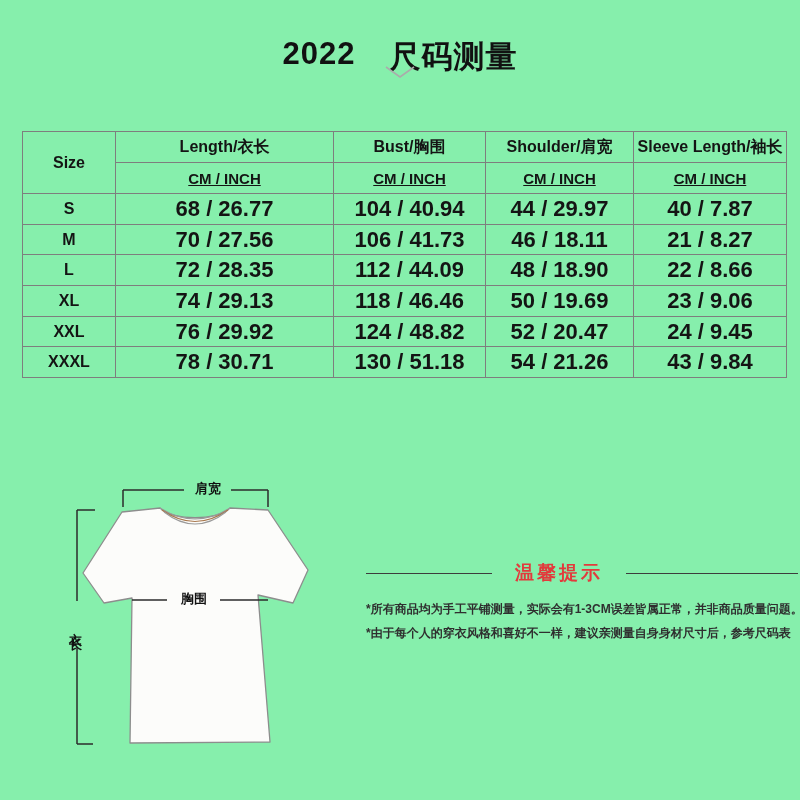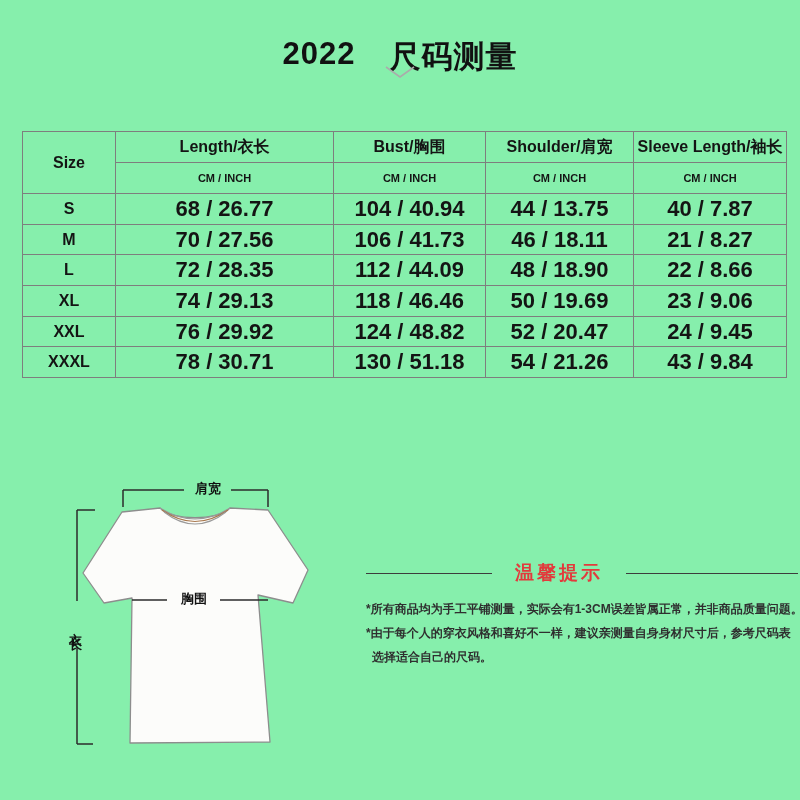--- a/index.html
+++ b/index.html
@@ -11,21 +11,21 @@
   .title-row span{font-size:31px;font-weight:bold;color:#111;letter-spacing:1px;}
   .chevron{position:absolute;left:384px;top:64px;}
 
   
   .size-table{position:absolute;left:22px;top:131px;width:764px;border-collapse:collapse;table-layout:fixed;}
   .size-table th,.size-table td{
     border:1px solid #7e7e7e;text-align:center;vertical-align:middle;
     color:#141414;font-weight:bold;padding:0;
   }
   .size-table .hdr{height:30px;font-size:16px;}
-  .size-table .units{height:30px;font-size:11px;}
+  .size-table .units{height:30px;font-size:15px;text-decoration:underline;}
   .size-table td{height:29.7px;font-size:22px;}
   .size-table .size-cell{font-size:16px;}
 
   
   .shirt-svg{position:absolute;left:60px;top:468px;}
   .measure-label{position:absolute;font-size:13px;font-weight:bold;color:#111;text-align:center;}
   .label-shoulder{left:184px;top:480px;width:48px;}
   .label-bust{left:167px;top:590px;width:54px;}
   .label-length{left:66px;top:601px;writing-mode:vertical-rl;letter-spacing:5px;height:52px;}
 
@@ -71,21 +71,21 @@
     <tr>
       <th class="units">CM / INCH</th>
       <th class="units">CM / INCH</th>
       <th class="units">CM / INCH</th>
       <th class="units">CM / INCH</th>
     </tr>
     <tr>
       <td class="size-cell">S</td>
       <td>68 / 26.77</td>
       <td>104 / 40.94</td>
-      <td>44 / 13.75</td>
+      <td>44 / 29.97</td>
       <td>40 / 7.87</td>
     </tr>
     <tr>
       <td class="size-cell">M</td>
       <td>70 / 27.56</td>
       <td>106 / 41.73</td>
       <td>46 / 18.11</td>
       <td>21 / 8.27</td>
     </tr>
     <tr>
@@ -152,17 +152,16 @@
 
   <div class="tips">
     <div class="tips-header">
       <div class="tips-line-l"></div>
       <div class="tips-title">温馨提示</div>
       <div class="tips-line-r"></div>
     </div>
     <div class="tips-notes">
       <div class="tips-note">*所有商品均为手工平铺测量，实际会有1-3CM误差皆属正常，并非商品质量问题。</div>
       <div class="tips-note">*由于每个人的穿衣风格和喜好不一样，建议亲测量自身身材尺寸后，参考尺码表</div>
-      <div class="tips-note cont">选择适合自己的尺码。</div>
     </div>
   </div>
 
 </div>
 
 </body></html>

